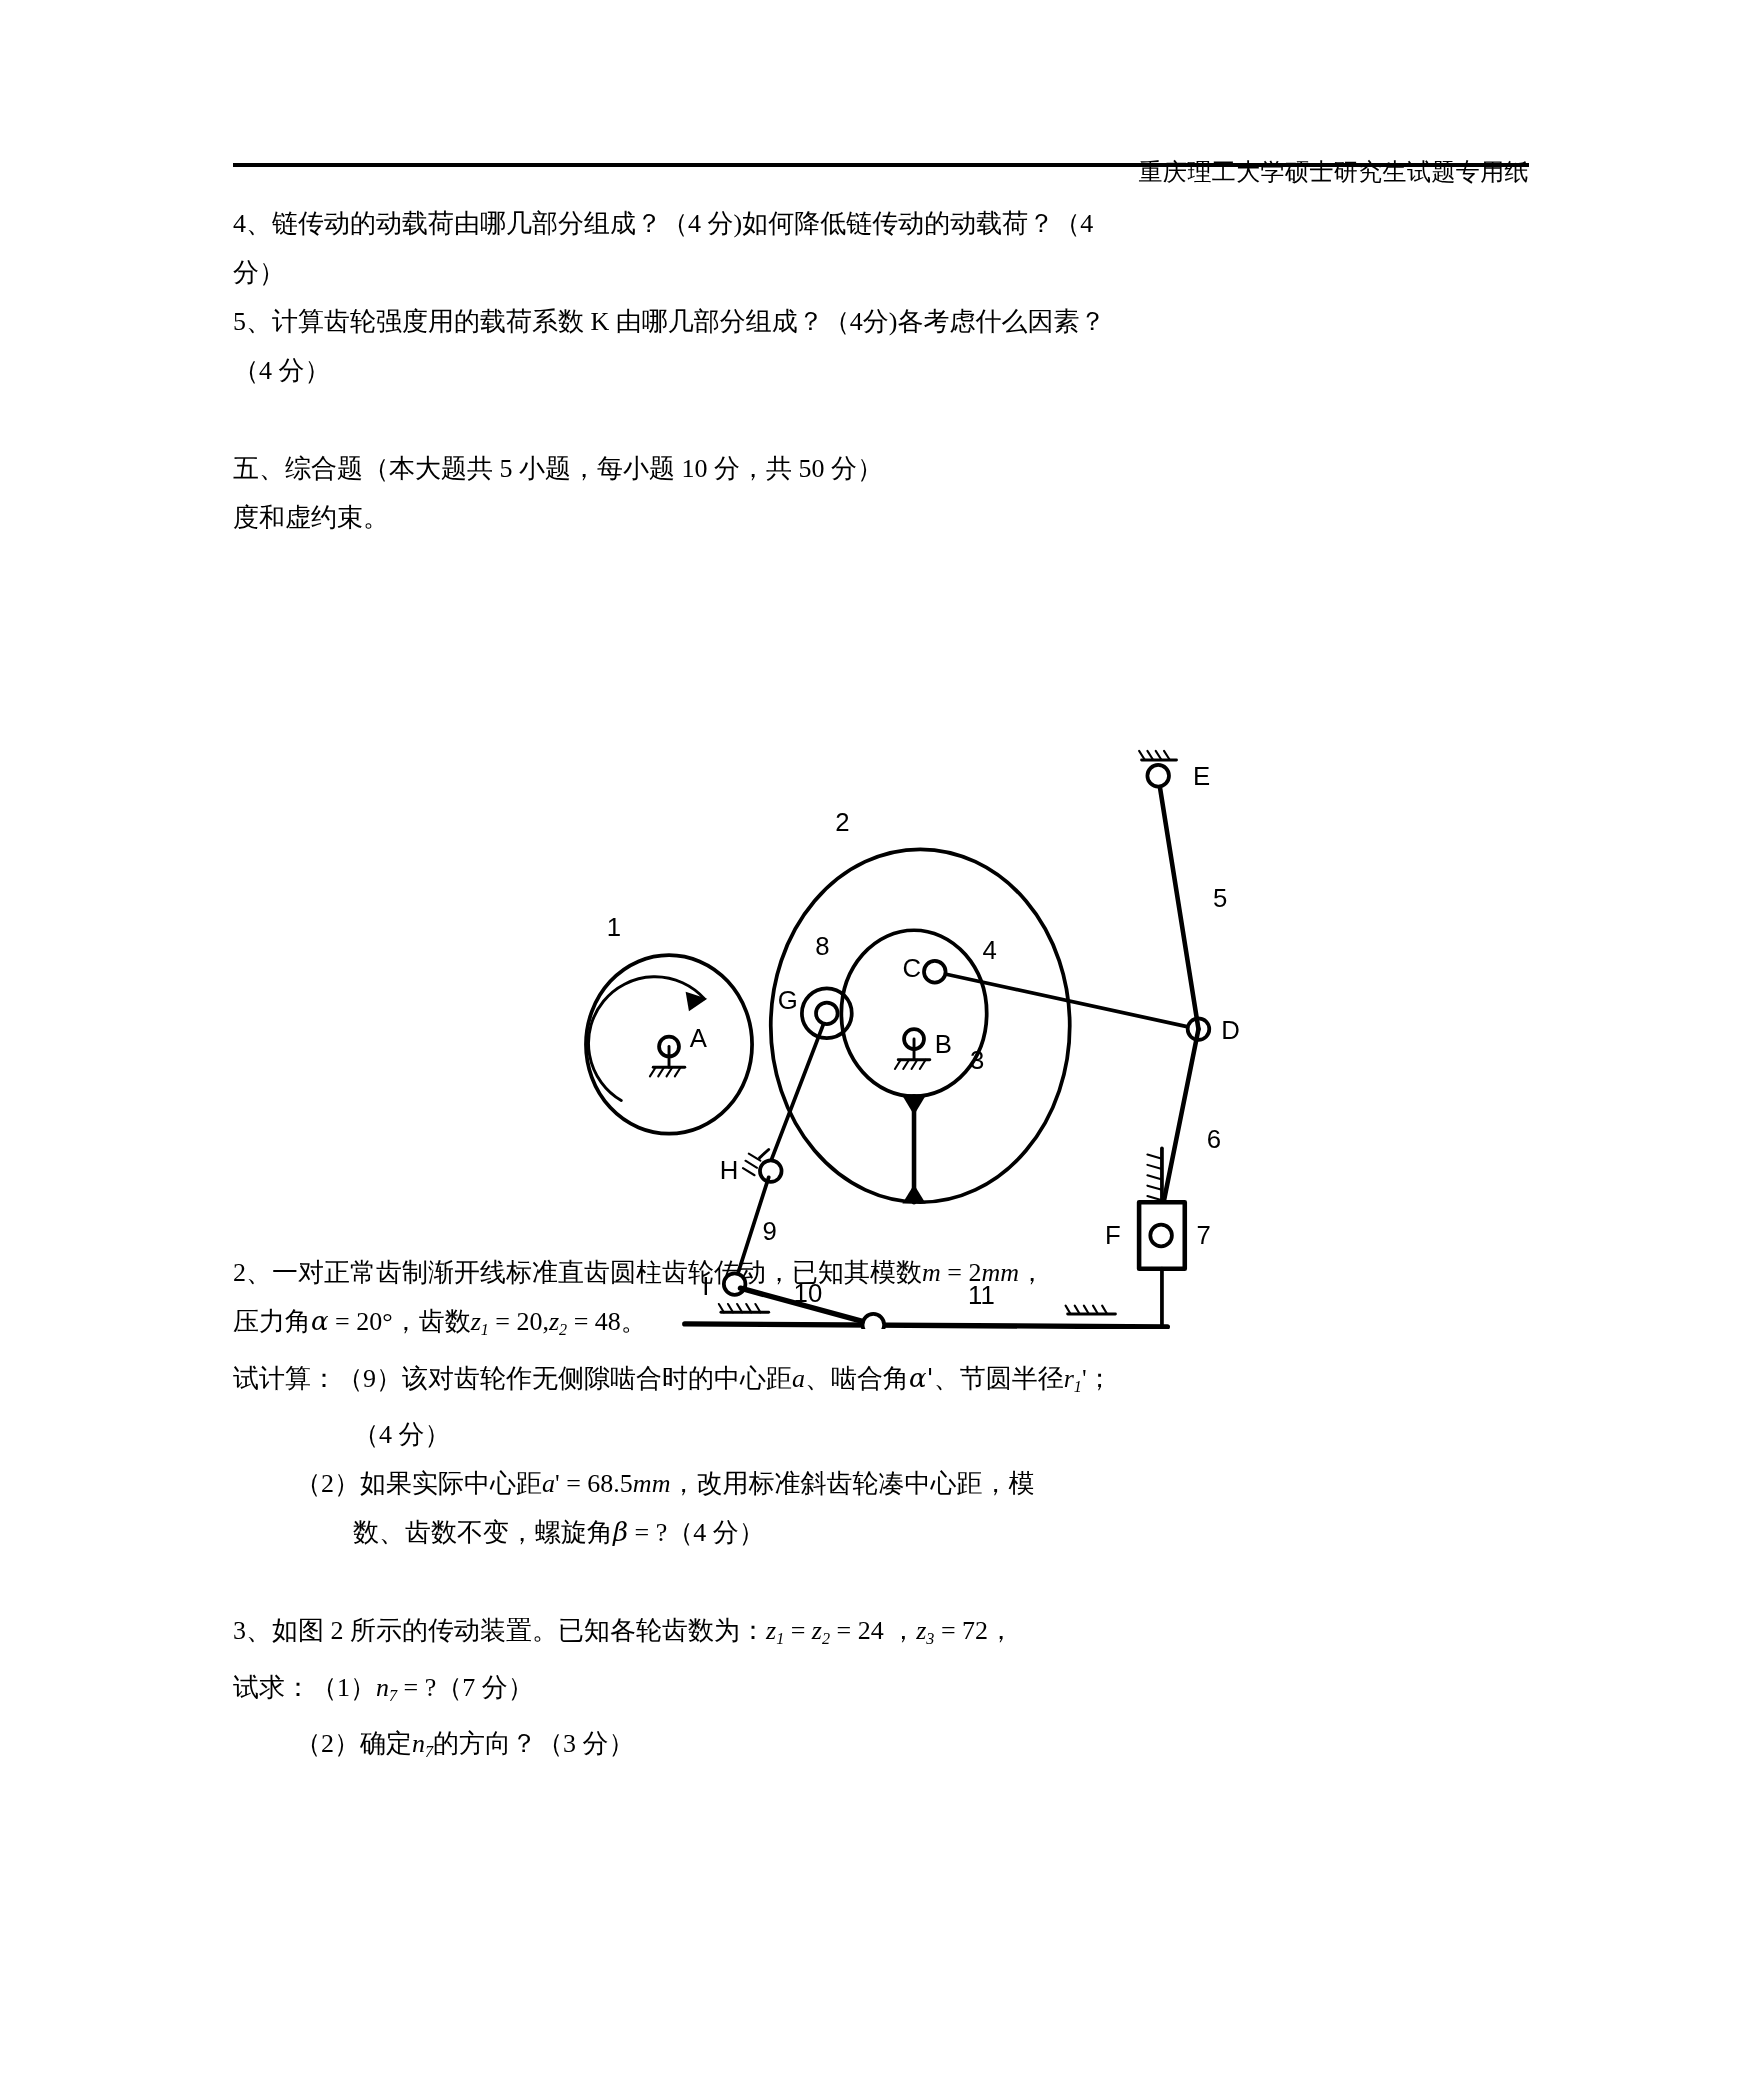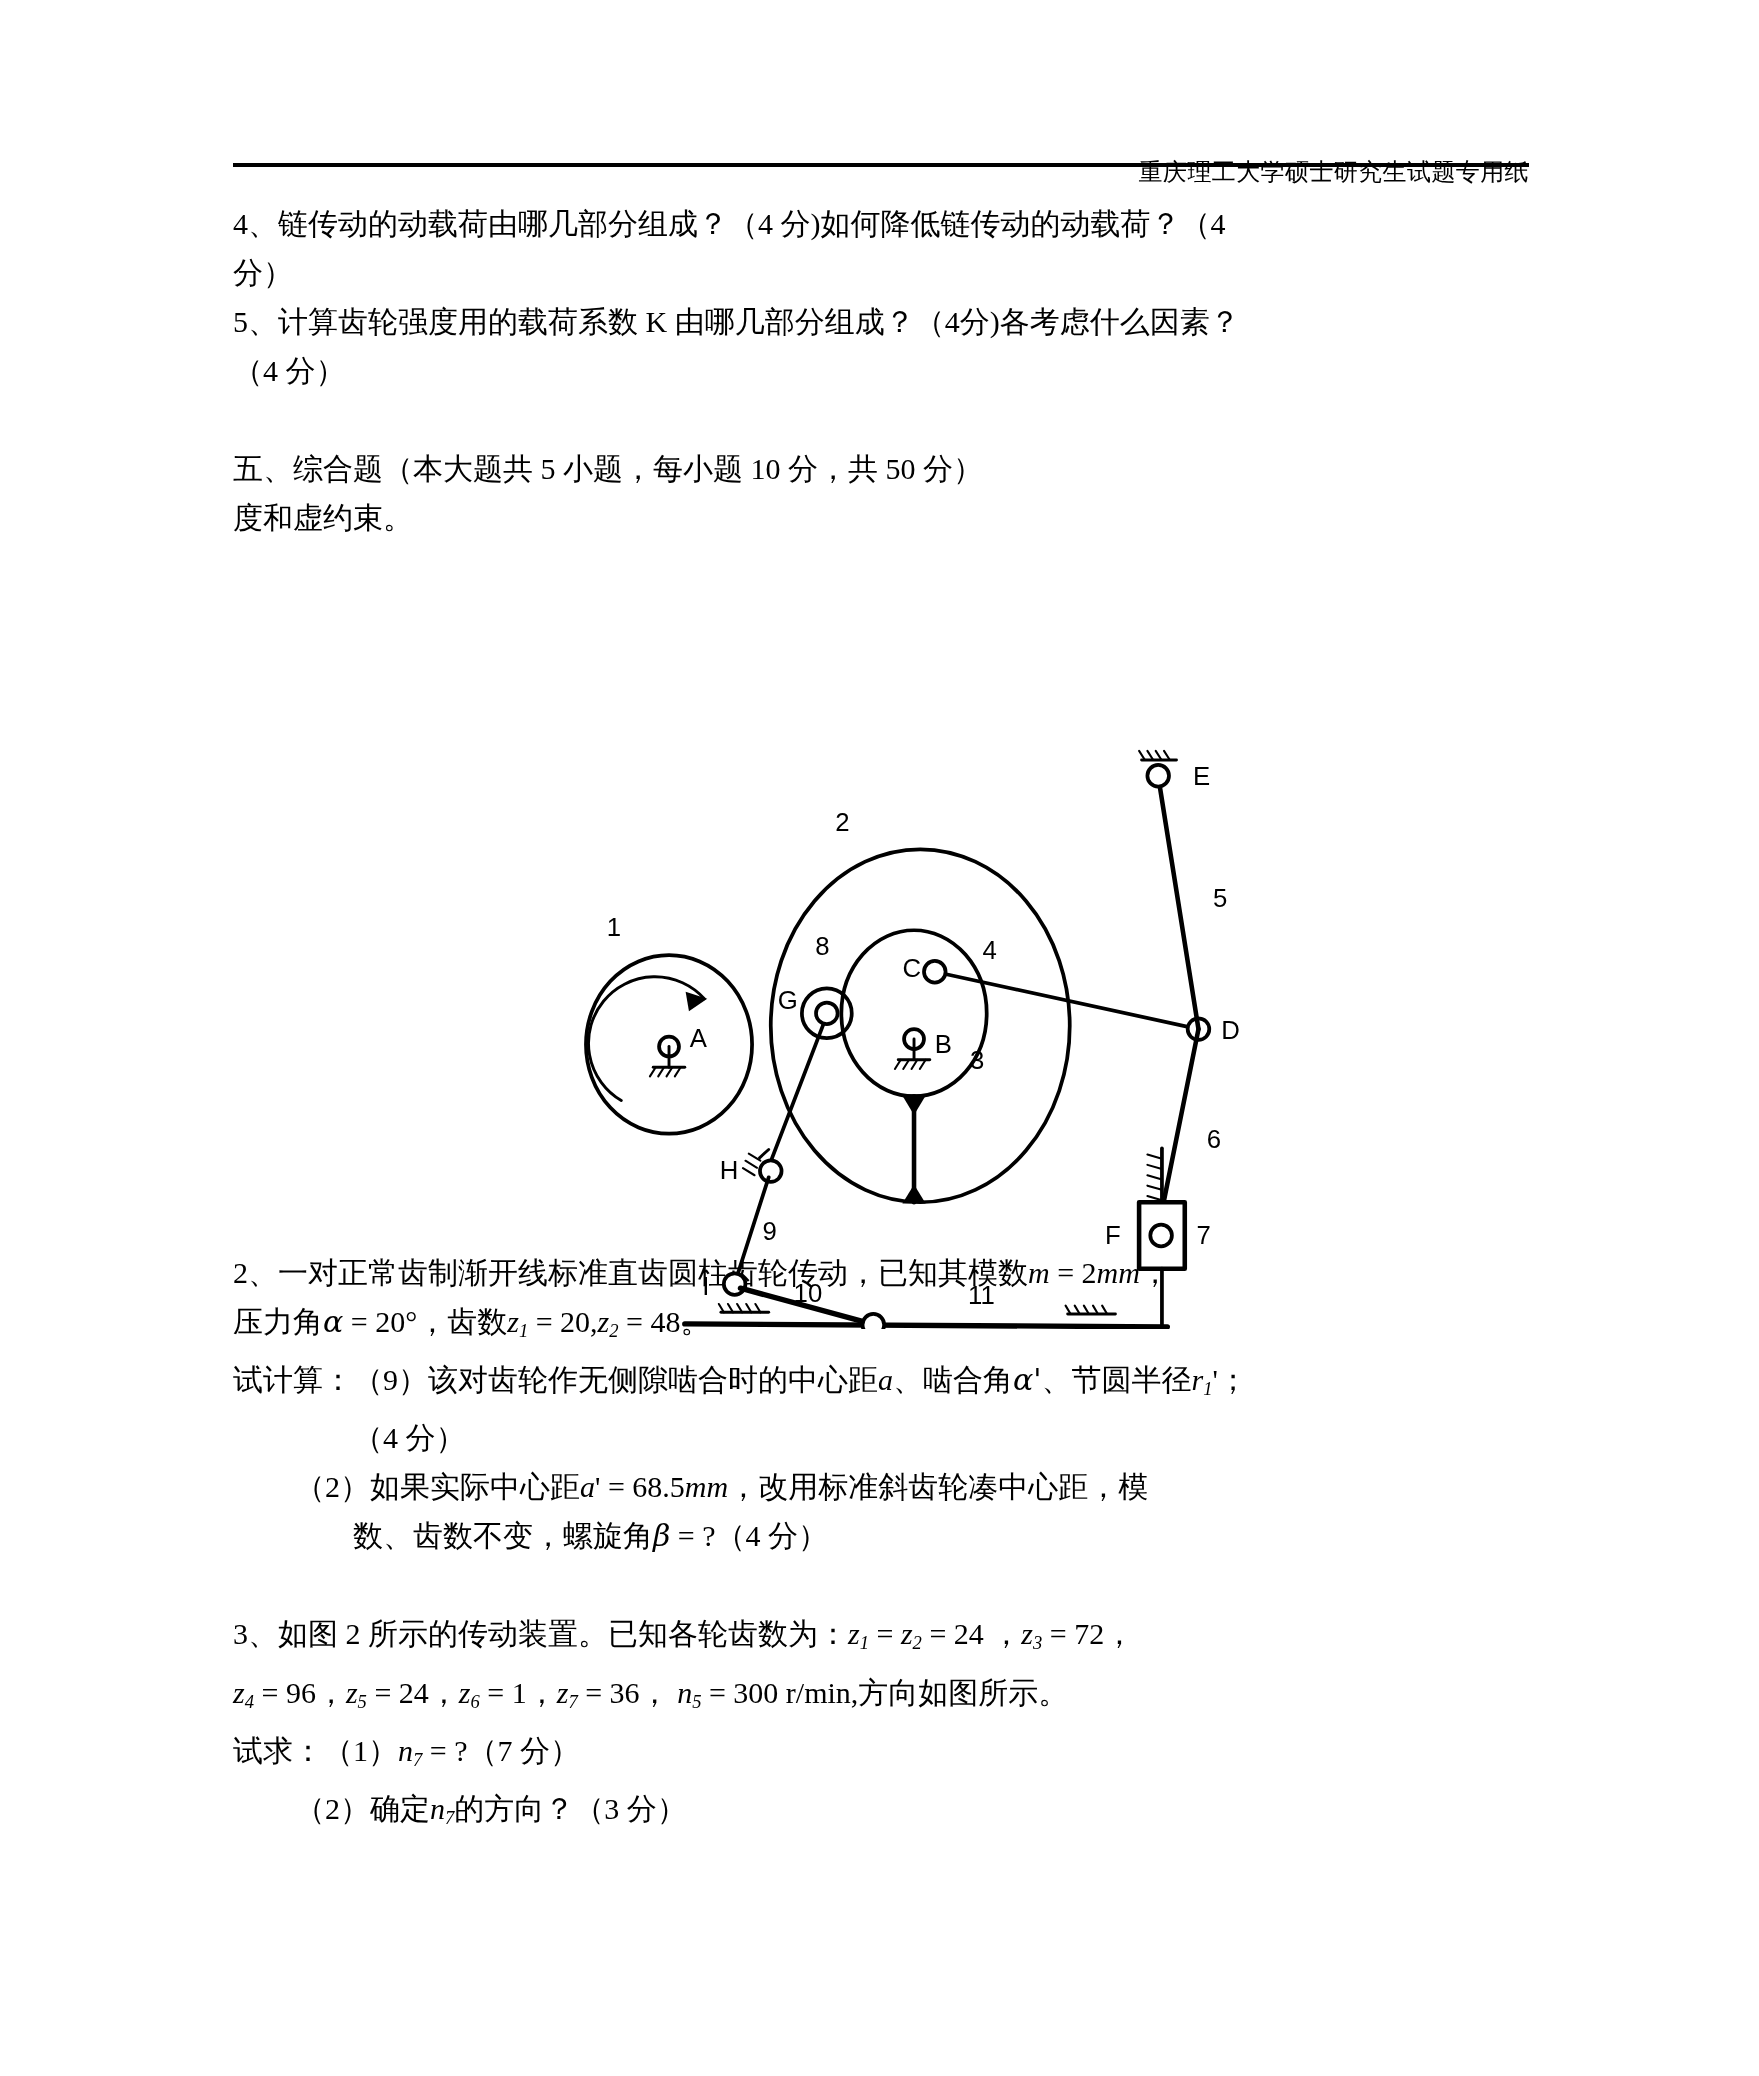--- a/index.html
+++ b/index.html
@@ -41,21 +41,21 @@
   }
 
   
   .content {
     position: absolute;
     left: 233px;
     top: 199px;
     width: 1300px;
   }
   .line {
-    font-size: 30px;
+    font-size: 26px;
     line-height: 49px;
     white-space: nowrap;
     letter-spacing: 0px;
   }
   .gap-lg { height: 49px; }
   .indent-1 { padding-left: 62px; }
   .indent-2 { padding-left: 120px; }
 
   
   i.m {
@@ -133,23 +133,20 @@
       <span>数、齿数不变，螺旋角</span><i class="greek">β</i><span> = ?</span><span>（4 分）</span>
     </div>
 
 
     <div class="gap-lg"></div>
 
     <div class="line">
       <span>3、如图 2 所示的传动装置。已知各轮齿数为：</span><i class="m">z<span class="sub">1</span></i><span> = </span><i class="m">z<span class="sub">2</span></i><span> = 24 ，</span><i class="m">z<span class="sub">3</span></i><span> = 72，</span>
     </div>
 
-    <div class="line">
-      <i class="m">z<span class="sub">4</span></i><span> = 96，</span><i class="m">z<span class="sub">5</span></i><span> = 24，</span><i class="m">z<span class="sub">6</span></i><span> = 1，</span><i class="m">z<span class="sub">7</span></i><span> = 36， </span><i class="m">n<span class="sub">5</span></i><span> = 300 r/min</span><span>,方向如图所示。</span>
-    </div>
 
     <div class="line">
       <span>试求：（1）</span><i class="m">n<span class="sub">7</span></i><span> = ?</span><span>（7 分）</span>
     </div>
 
     <div class="line indent-1">
       <span>（2）确定</span><i class="m">n<span class="sub">7</span></i><span>的方向？（3 分）</span>
     </div>
 
   </div>

